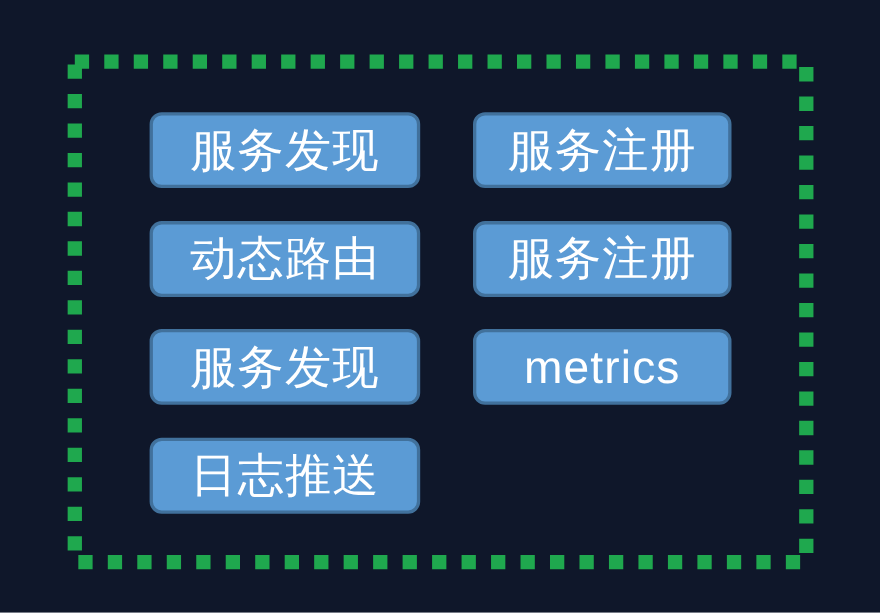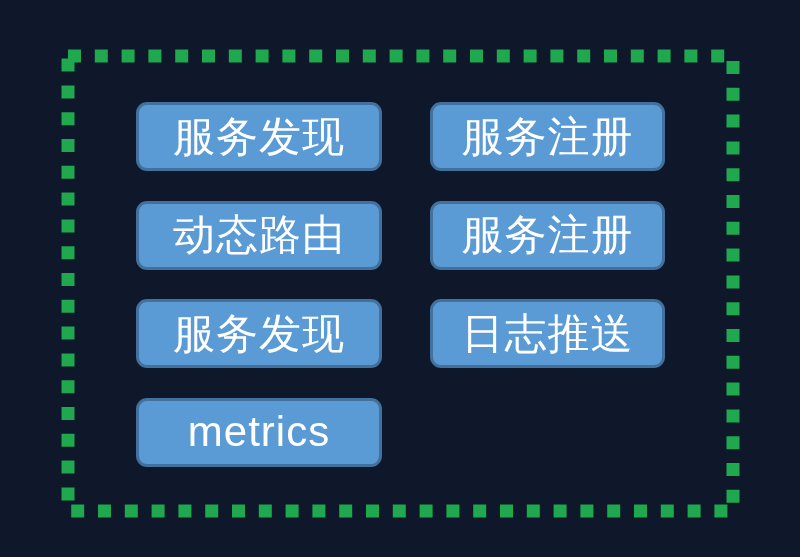--- a/index.html
+++ b/index.html
@@ -64,17 +64,17 @@
   <svg class="dashed-frame" viewBox="0 0 800 557" xmlns="http://www.w3.org/2000/svg" aria-hidden="true">
     <rect x="68" y="56" width="665" height="455"></rect>
   </svg>
 
   <div class="feature-grid">
     <div class="feature-box">服务发现</div>
     <div class="feature-box">服务注册</div>
     <div class="feature-box">动态路由</div>
     <div class="feature-box">服务注册</div>
     <div class="feature-box">服务发现</div>
+    <div class="feature-box">metrics</div>
     <div class="feature-box">日志推送</div>
-    <div class="feature-box">metrics</div>
   </div>
 
 </div>
 
 </body></html>

